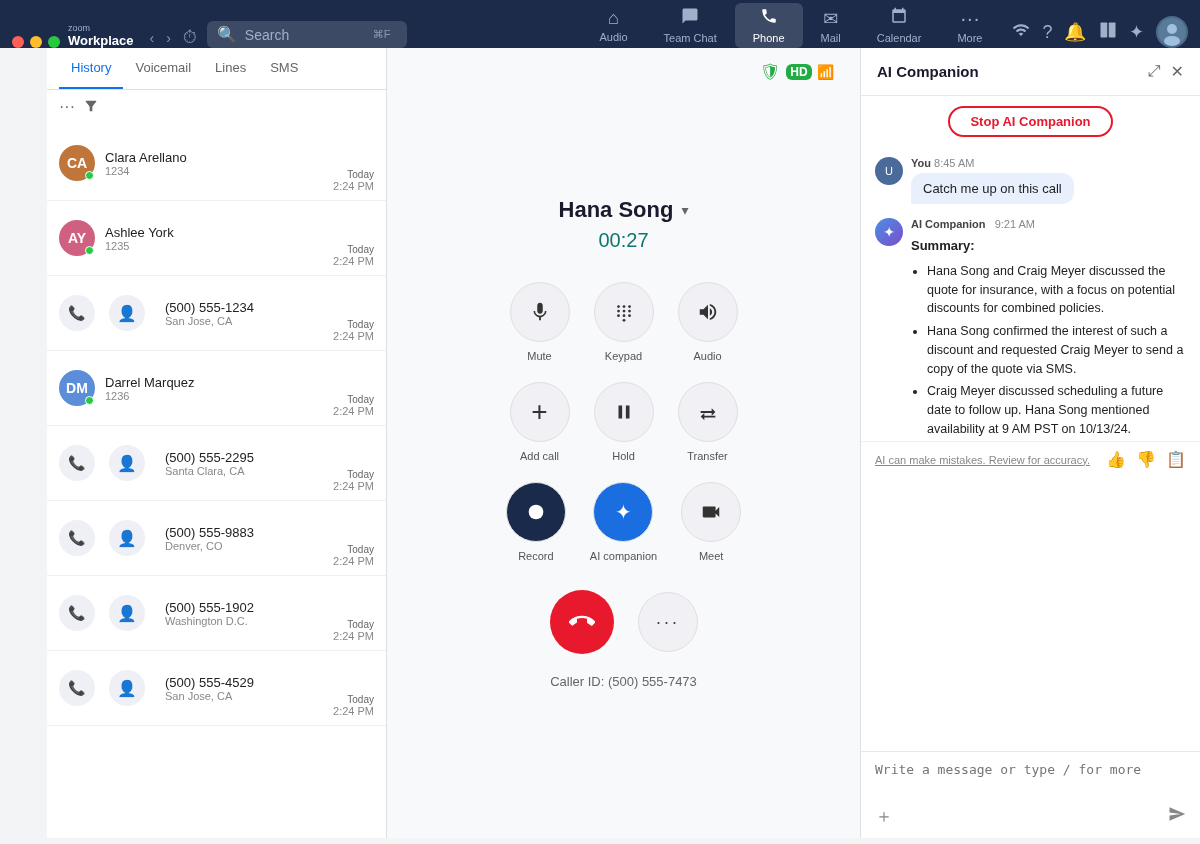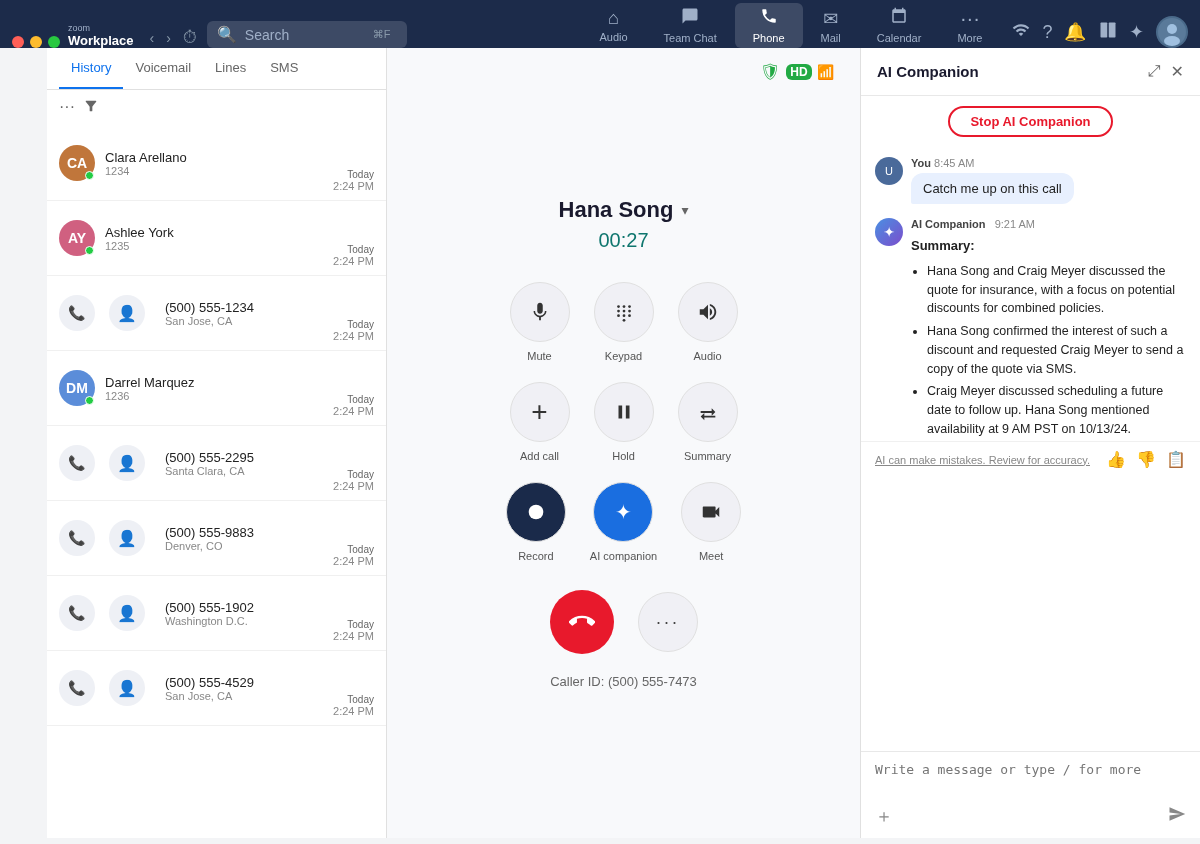--- a/index.html
+++ b/index.html
@@ -625,21 +625,21 @@
         </div>
         <span class="call-btn-label">Hold</span>
       </div>
       <div class="call-btn">
         <div class="call-btn-circle">
           <svg width="22" height="22" viewBox="0 0 24 24" fill="#333">
               <path d="M16.01 11H4v2h12.01v3L20 12l-3.99-4z"></path>
               <path d="M7.99 16v-3L4 17l3.99 4v-3H20v-2H7.99z"></path>
             </svg>
         </div>
-        <span class="call-btn-label">Summary</span>
+        <span class="call-btn-label">Transfer</span>
       </div>
     </div>
 
     <div class="call-buttons-row">
       <div class="call-btn">
         <div class="call-btn-circle active">
           <svg width="22" height="22" viewBox="0 0 24 24" fill="white">
               <circle cx="12" cy="12" r="8"></circle>
             </svg>
         </div>

